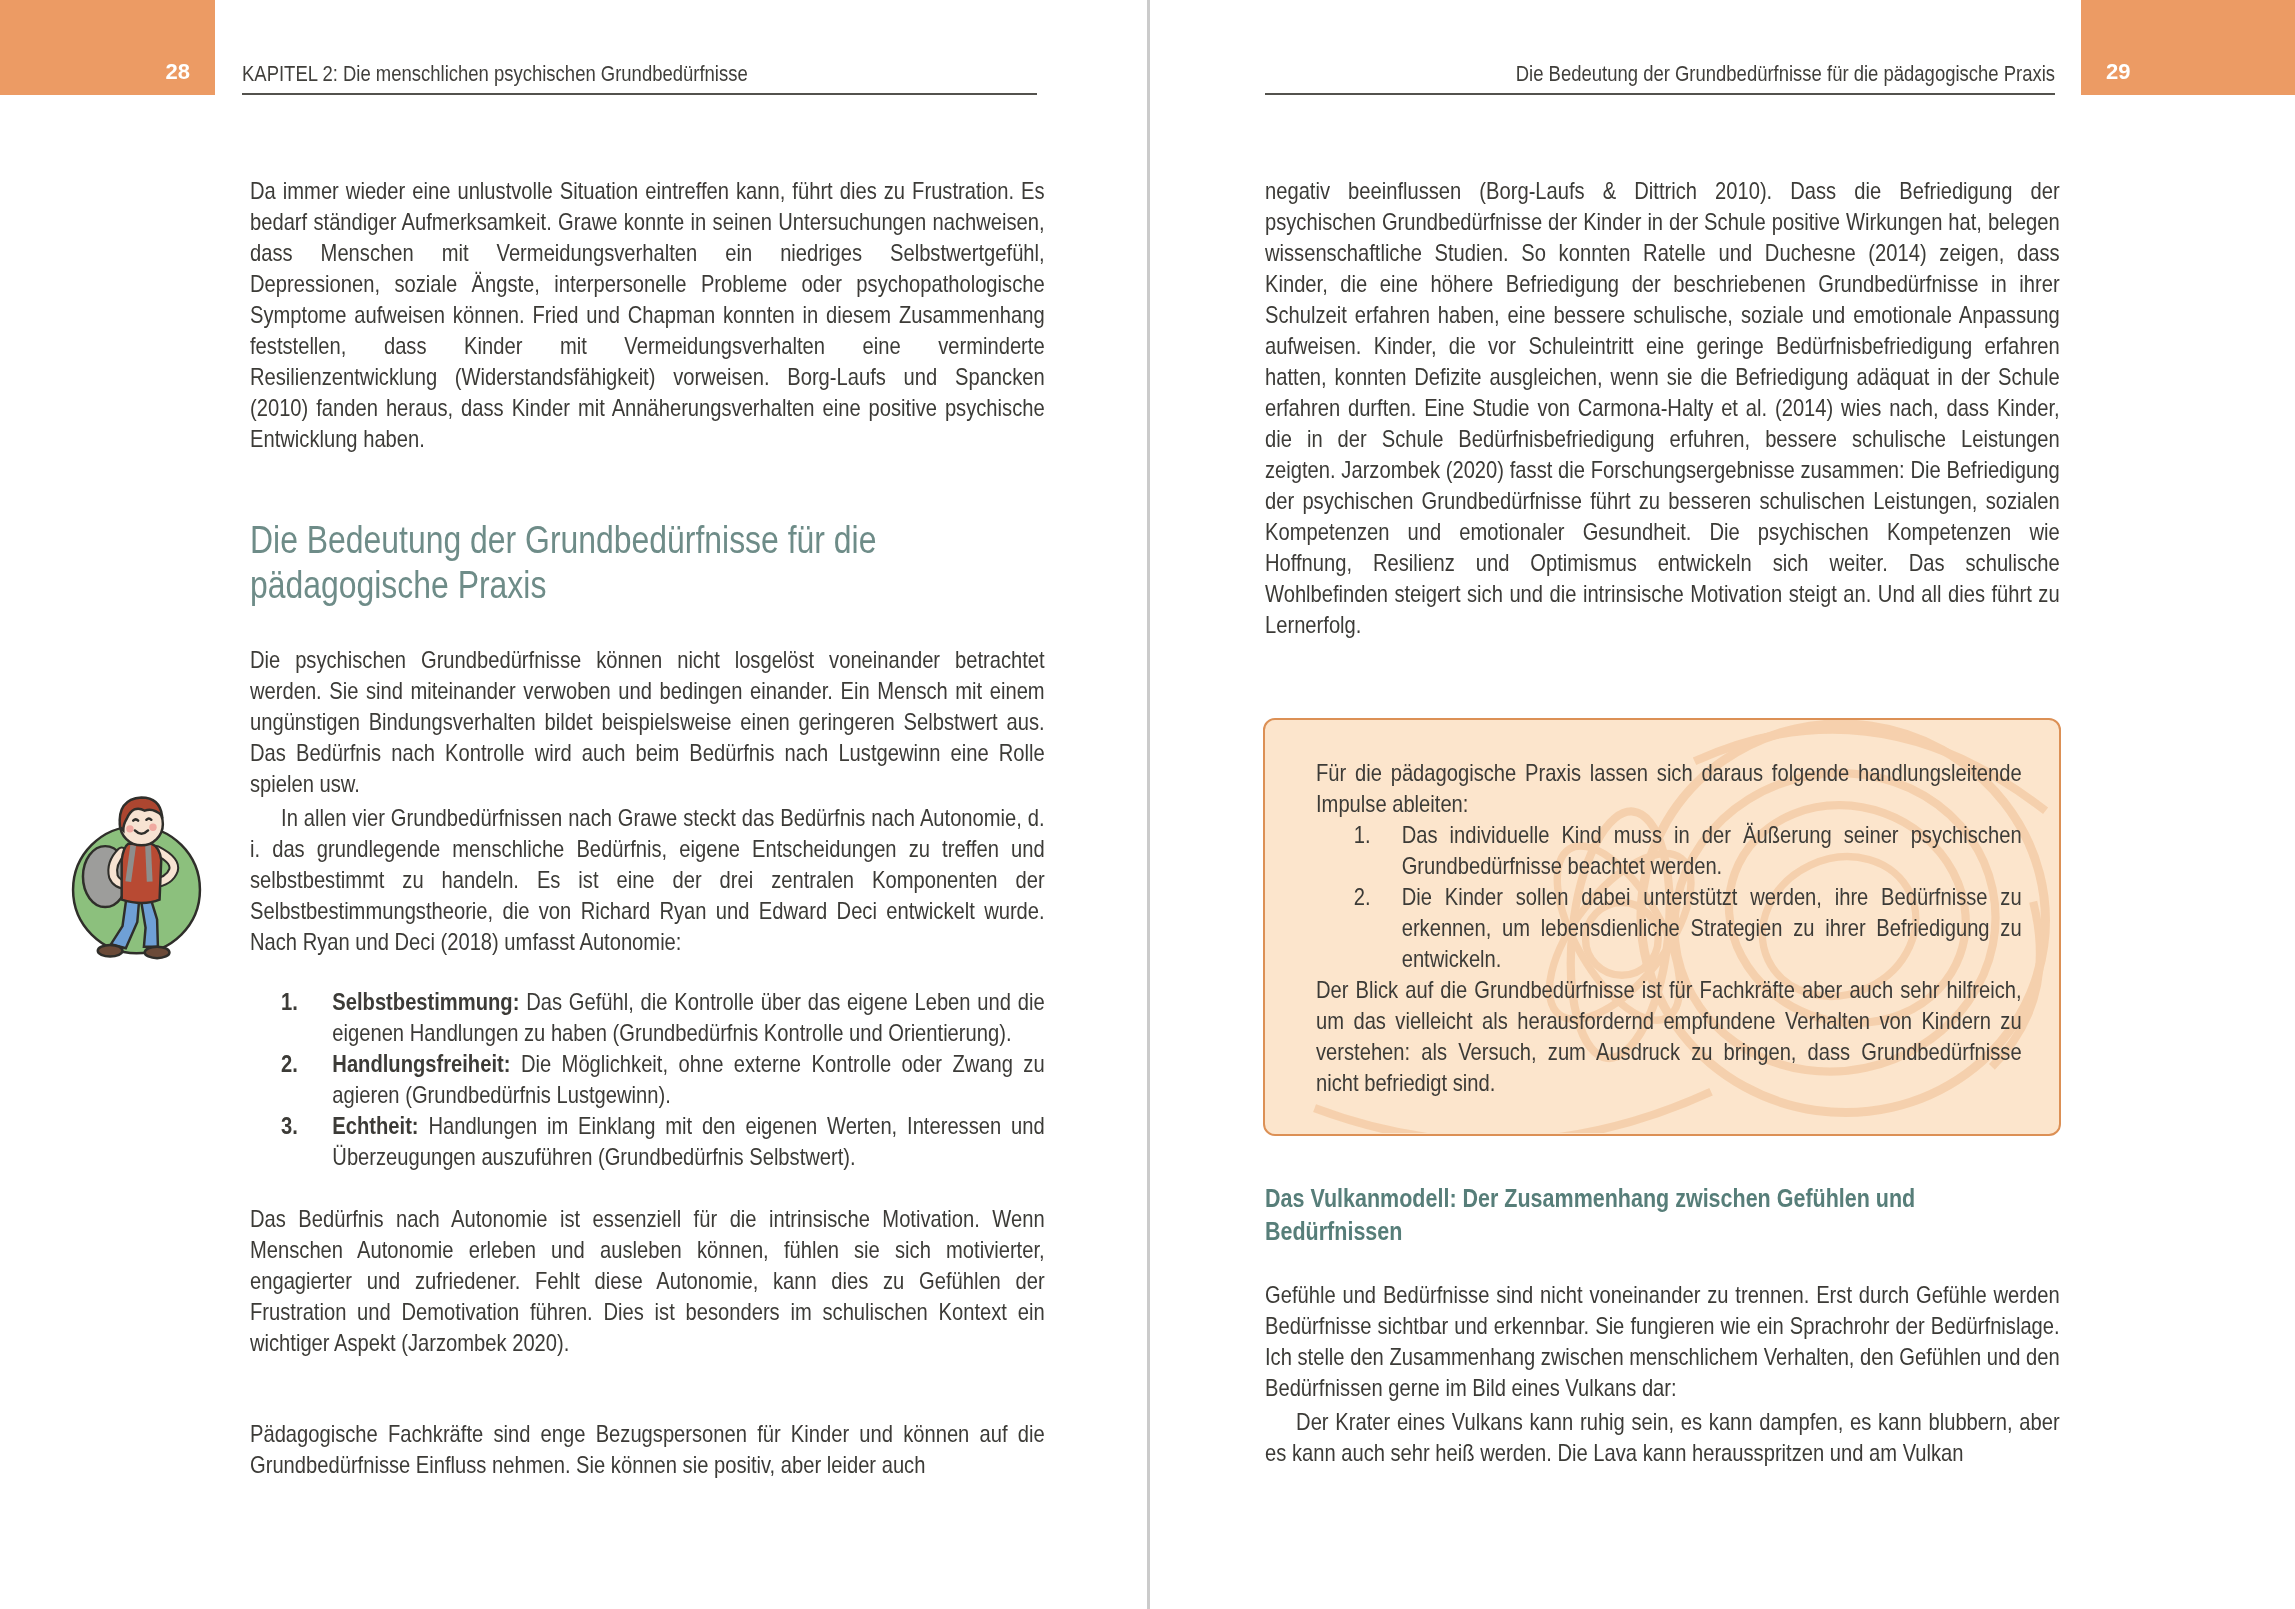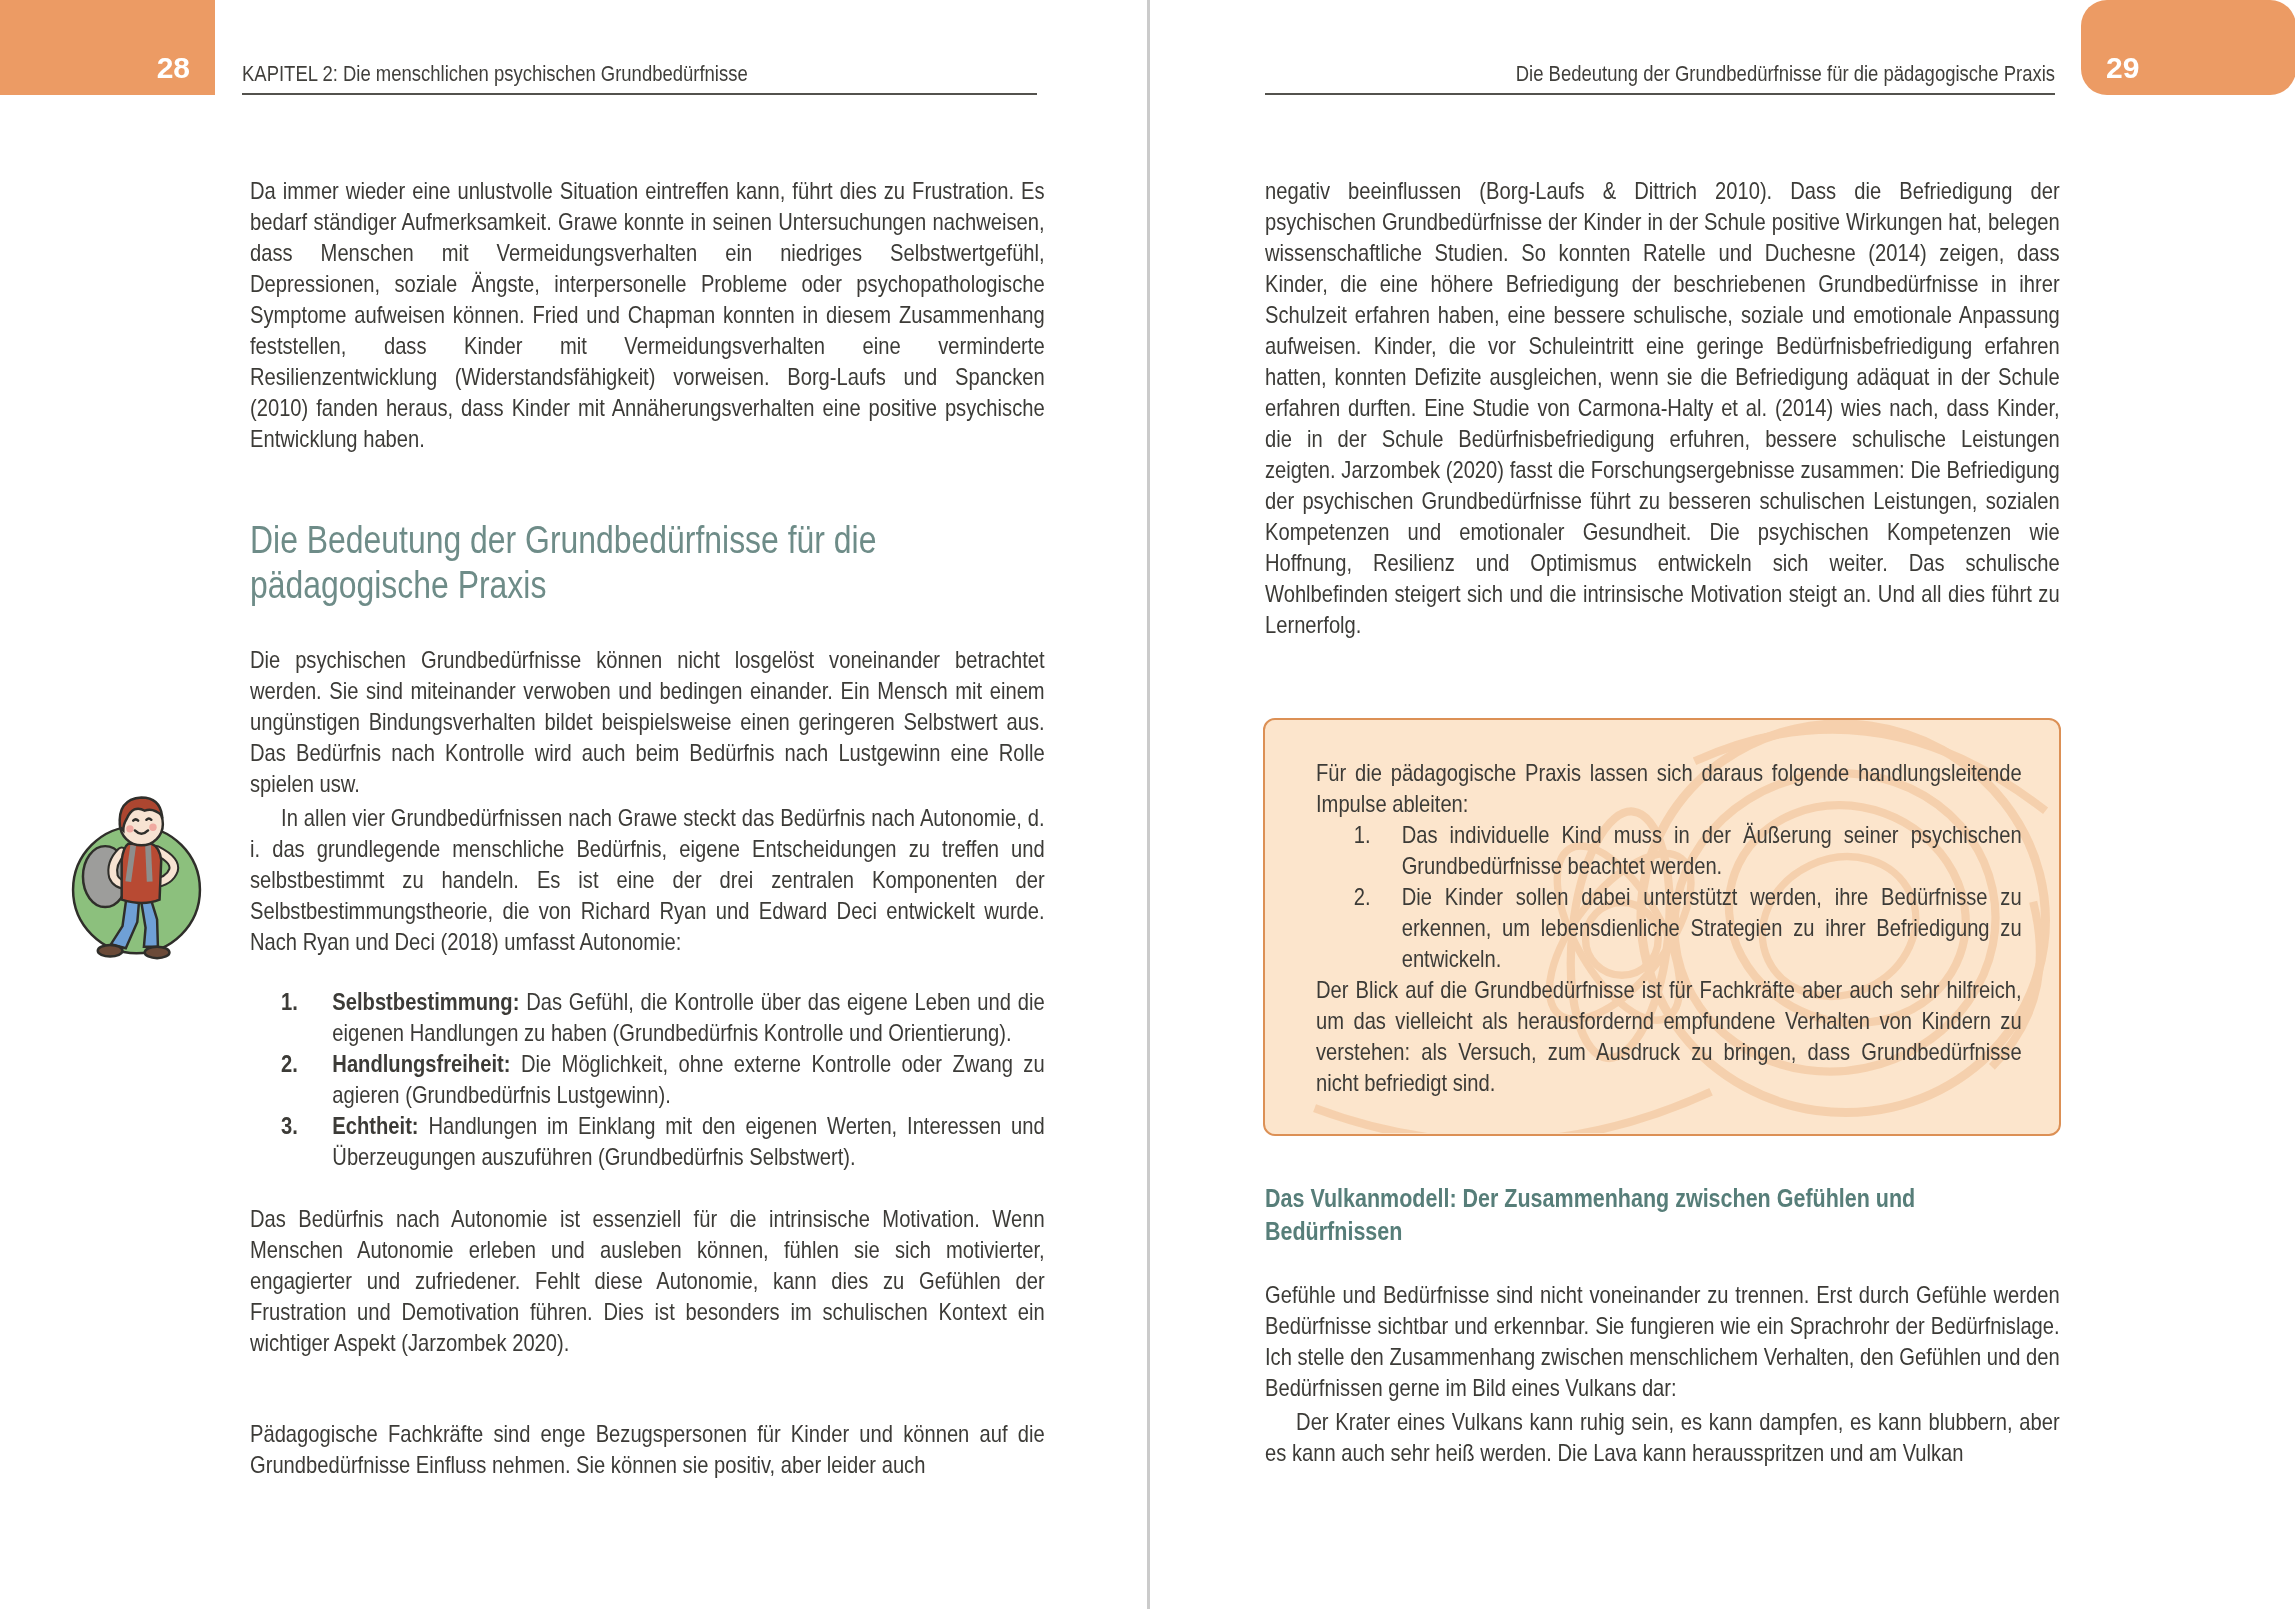--- a/index.html
+++ b/index.html
@@ -9,21 +9,21 @@
     color:var(--textDark,#3c3b37);
     -webkit-font-smoothing:antialiased;
   }
   .abs{position:absolute;}
   
   .cond{transform:scaleX(0.84);transform-origin:0 0;width:946px;}
   .body-text{font-size:24px;line-height:31px;text-align:justify;}
   .indent{text-indent:37px;}
   
   .orange-block{position:absolute;top:0;height:95px;width:215px;background:var(--accent,#ec9b64);}
-  .pagenum{position:absolute;bottom:11.6px;font-size:30px;font-weight:bold;color:#ffffff;line-height:1;}
+  .pagenum{position:absolute;bottom:11.6px;font-size:22px;font-weight:bold;color:#ffffff;line-height:1;}
   .running-head{position:absolute;top:61px;font-size:22px;line-height:25px;color:#403f3b;white-space:nowrap;}
   .head-rule{position:absolute;top:93px;height:1.7px;background:var(--rule,#53524d);}
   
   #gutter{position:absolute;left:1147px;top:0;width:2.5px;height:1609px;background:#cbcbcb;}
   
   h1.section{font-weight:normal;font-size:38px;line-height:45px;color:var(--teal,#6e8c88);margin:0;}
   h2.section{font-weight:bold;font-size:25.6px;line-height:33px;color:var(--tealBold,#577e79);margin:0;width:776px;}
   
   .li{position:relative;padding-left:98px;}
   .li .num{position:absolute;left:37px;font-weight:bold;}
@@ -48,21 +48,21 @@
 <body>
 
 <div id="gutter"></div>
 
 <div class="orange-block" style="left:0;">
   <span class="pagenum" style="right:25px;">28</span>
 </div>
 <div class="running-head cond" style="left:242px;">KAPITEL 2: Die menschlichen psychischen Grundbedürfnisse</div>
 <div class="head-rule" style="left:242px;width:795px;"></div>
 
-<div class="orange-block" style="left:2081px;border-radius:26px;">
+<div class="orange-block" style="left:2081px;">
   <span class="pagenum" style="left:25px;">29</span>
 </div>
 <div class="running-head" style="right:240px;transform:scaleX(0.84);transform-origin:right top;">Die Bedeutung der Grundbedürfnisse für die pädagogische Praxis</div>
 <div class="head-rule" style="left:1265px;width:790px;"></div>
 
 <div class="abs" style="left:64px;top:781px;">
   <svg width="145" height="183" viewBox="0 0 176 222">
     <circle cx="88" cy="132" r="77" fill="var(--circleGreen,#8CC07D)" stroke="#2f2e2a" stroke-width="3"></circle>
 
     <ellipse cx="50" cy="116" rx="27" ry="37" fill="#9d9d9b" stroke="#2f2e2a" stroke-width="3"></ellipse>

